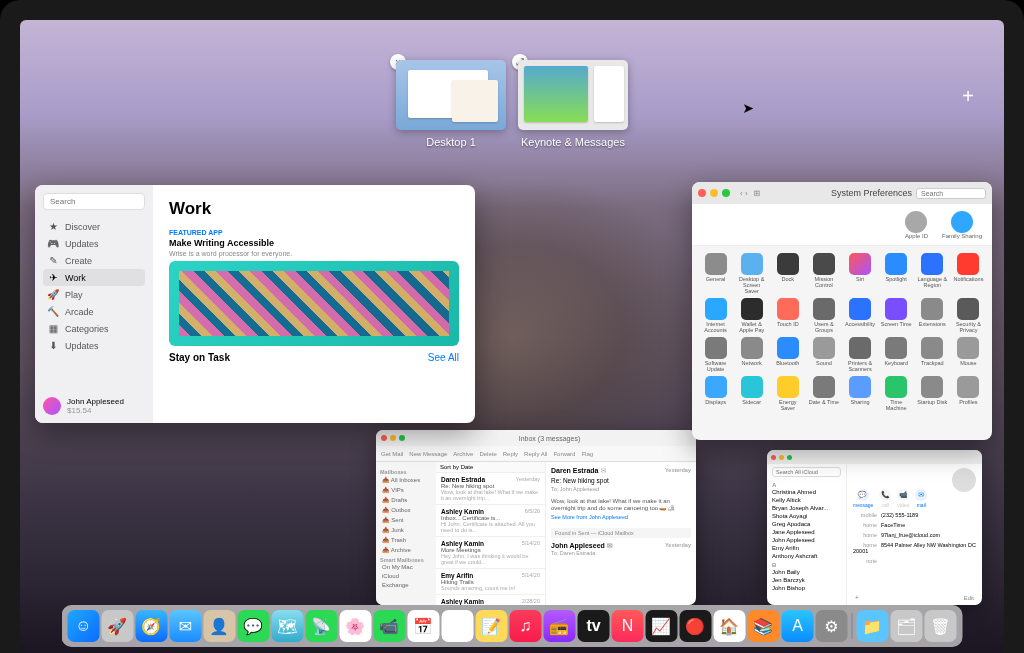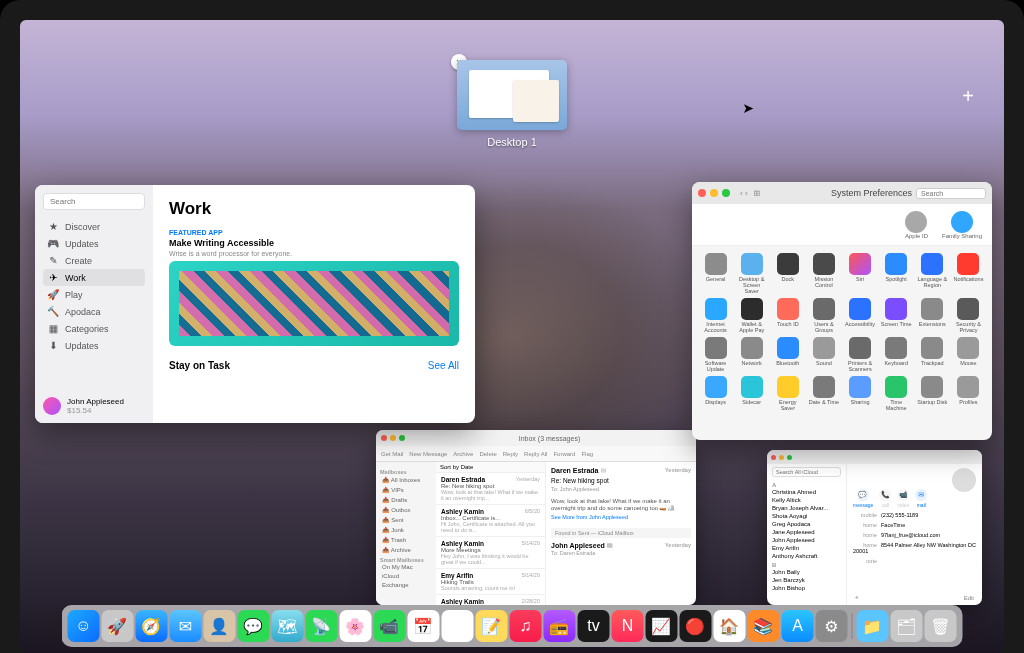--- a/index.html
+++ b/index.html
@@ -34,21 +34,21 @@
 .as-cards { display: flex; gap: 10px; }
 .as-card { flex: 1; }
 .as-card-tag { font-size: 7px; color: #007aff; font-weight: 600; margin-bottom: 2px; text-transform: uppercase; }
 .as-card-title { font-size: 9px; font-weight: 600; margin-bottom: 2px; }
 .as-card-sub { font-size: 7px; color: #888; margin-bottom: 4px; }
 .as-card-img { width: 100%; height: 85px; border-radius: 6px; }
 .as-card-img.img1 { background: linear-gradient(135deg, #2bd4c5 0%, #1ab8a8 100%); position: relative; overflow: hidden; }
 .as-card-img.img1::after { content: ''; position: absolute; inset: 10px; background: repeating-linear-gradient(45deg, #f5a 0 8px, #158 8px 16px, #fa5 16px 24px); opacity: 0.8; }
 .as-card-img.img2 { background: linear-gradient(135deg, #ff3b8e 0%, #e82d7a 100%); position: relative; overflow: hidden; }
 .as-card-img.img2::after { content: ''; position: absolute; inset: 0; background: radial-gradient(circle at 40% 50%, transparent 28%, #2af 28% 42%, transparent 42%), radial-gradient(circle at 65% 55%, transparent 20%, #158 20% 34%, transparent 34%); }
-.as-stay { margin-top: 14px; display: flex; justify-content: space-between; font-size: 10px; }
+.as-stay { margin-top: 6px; display: flex; justify-content: space-between; font-size: 10px; }
 .as-stay-label { font-weight: 600; }
 .as-seeall { color: #007aff; cursor: pointer; }
 
 
 .sysprefs { position: absolute; top: 162px; right: 12px; width: 300px; height: 258px; background: #f5f5f5; border-radius: 8px; box-shadow: 0 10px 30px rgba(0,0,0,0.4); overflow: hidden; z-index: 2; }
 .sp-titlebar { height: 22px; background: #e8e8e8; display: flex; align-items: center; padding: 0 6px; gap: 4px; }
 .tl-dot { width: 8px; height: 8px; border-radius: 50%; }
 .tl-dot.r { background: #ff5f57; } .tl-dot.y { background: #febc2e; } .tl-dot.g { background: #28c840; }
 .sp-title { flex: 1; text-align: right; font-size: 9px; color: #444; }
 .sp-search { width: 70px; font-size: 7px; padding: 1px 4px; border: 1px solid #ccc; border-radius: 3px; }
@@ -116,20 +116,28 @@
 
 <div class="spaces-bar">
   <div class="space-item">
     <div class="space-close">×</div>
     <div class="space-thumb">
       <div class="mini-window" style="left:12px;top:10px;width:80px;height:48px;"></div>
       <div class="mini-window" style="left:56px;top:20px;width:46px;height:42px;background:#f8f2e8;"></div>
     </div>
     <span class="space-label">Desktop 1</span>
   </div>
+  <div class="space-item">
+    <div class="space-close">⤢</div>
+    <div class="space-thumb" style="background:#e8e8e8;">
+      <div class="mini-window" style="left:6px;top:6px;width:64px;height:56px;background:linear-gradient(#5ac,#8d5);"></div>
+      <div class="mini-window" style="right:4px;top:6px;width:30px;height:56px;"></div>
+    </div>
+    <span class="space-label">Keynote &amp; Messages</span>
+  </div>
 </div>
 <div class="add-space">+</div>
 <div class="cursor">➤</div>
 
 <div class="appstore">
   <div class="as-sidebar">
     <input class="as-search" placeholder="Search" style="">
     <div id="as-nav">
             <div class="as-nav-item">
               <span class="as-icon">★</span>
@@ -146,21 +154,21 @@
             <div class="as-nav-item active">
               <span class="as-icon">✈</span>
               <span>Work</span>
             </div>
             <div class="as-nav-item">
               <span class="as-icon">🚀</span>
               <span>Play</span>
             </div>
             <div class="as-nav-item">
               <span class="as-icon">🔨</span>
-              <span>Apodaca</span>
+              <span>Arcade</span>
             </div>
             <div class="as-nav-item">
               <span class="as-icon">▦</span>
               <span>Categories</span>
             </div>
             <div class="as-nav-item">
               <span class="as-icon">⬇</span>
               <span>Updates</span>
             </div>
           </div>
@@ -502,21 +510,21 @@
         <div class="dock-item" style="background:#2cd955;">💬</div>
         <div class="dock-item" style="background:linear-gradient(#8de,#3ac);">🗺</div>
         <div class="dock-item" style="background:#2cd955;">📡</div>
         <div class="dock-item" style="background:#fff;">🌸</div>
         <div class="dock-item" style="background:#2cd955;">📹</div>
         <div class="dock-item" style="background:#fff;">📅</div>
         <div class="dock-item" style="background:#fff;">☑</div>
         <div class="dock-item" style="background:#ffd95a;">📝</div>
         <div class="dock-item" style="background:linear-gradient(#fa3c5a,#f81c4a);">♫</div>
         <div class="dock-item" style="background:linear-gradient(#b55aff,#8a2aff);">📻</div>
-        <div class="dock-item" style="background:#1a1a1a;">tv</div>
+        <div class="dock-item" style="background:#1a1a1a;font-weight:bold;">tv</div>
         <div class="dock-item" style="background:linear-gradient(#ff5a5a,#ff2a5a);">N</div>
         <div class="dock-item" style="background:#1a1a1a;">📈</div>
         <div class="dock-item" style="background:#1a1a1a;">🔴</div>
         <div class="dock-item" style="background:#fff;">🏠</div>
         <div class="dock-item" style="background:#ff8a2a;">📚</div>
         <div class="dock-item" style="background:linear-gradient(#2ac5ff,#0a8cff);">A</div>
         <div class="dock-item" style="background:#8a8a8a;">⚙</div>
         <div class="dock-divider"></div>
         <div class="dock-item" style="background:#5ac5ff;">📁</div>
         <div class="dock-item" style="background:#c8c8c8;">🗂</div>

